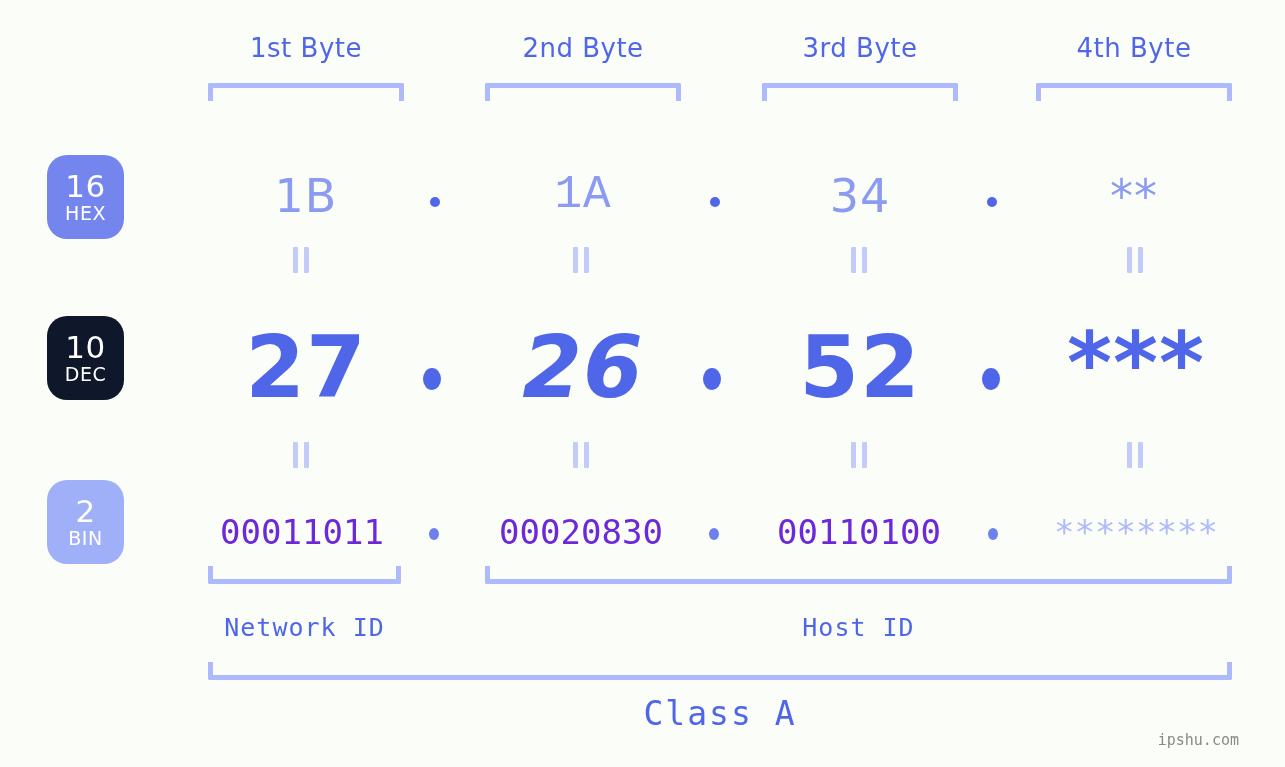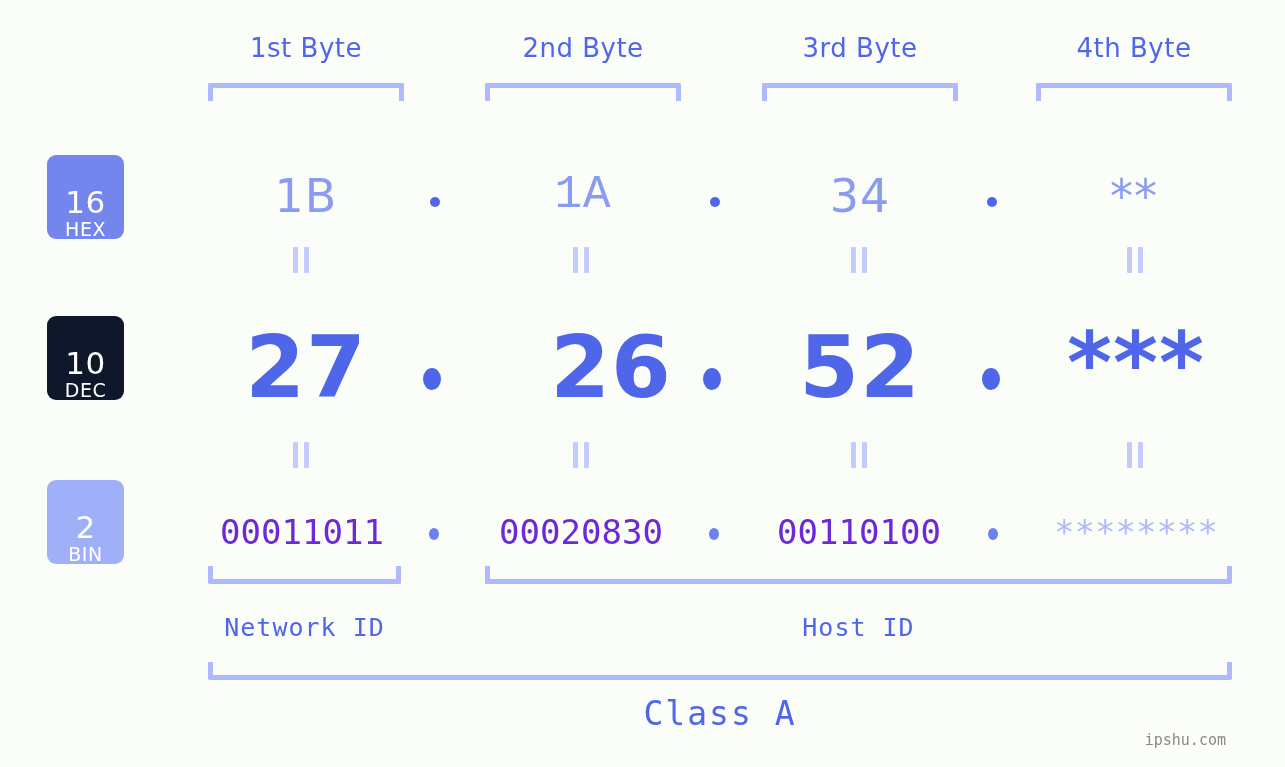--- a/index.html
+++ b/index.html
@@ -12,20 +12,21 @@
     height: 767px;
     background: #fbfdf8;
     font-family: "DejaVu Sans", sans-serif;
     overflow: hidden;
     position: relative;
   }
   #stage {
     position: relative;
     width: 1240px;
     height: 767px;
+    padding-left: 13px;
   }
 
   
   .byte-label {
     position: absolute;
     top: 33px;
     font-family: "DejaVu Sans", sans-serif;
     font-size: 26px;
     color: #4f66e8;
     text-align: center;
@@ -50,26 +51,26 @@
     height: 18px;
     border-radius: 0 0 2px 2px;
   }
 
   
   .badge {
     position: absolute;
     left: 47px;
     width: 77px;
     height: 84px;
-    border-radius: 9px;
+    border-radius: 20px;
     color: #ffffff;
     display: flex;
     flex-direction: column;
     align-items: center;
-    justify-content: flex-end;
+    justify-content: center;
     line-height: 1;
     box-sizing: border-box;
   }
   .badge .num {
     font-size: 31px;
     font-weight: 400;
     letter-spacing: 0.5px;
   }
   .badge .nam {
     font-size: 19px;
@@ -218,21 +219,21 @@
     <i></i>
       <i></i>
   </div>
   <div class="eqsep" style="left:1124px; top:247px;">
     <i></i>
       <i></i>
   </div>
 
   <div class="val dec-val" style="left:208px; width:196px;">27</div>
   <div class="dot dot-dec" style="left:423px; top:368px;"></div>
-  <div class="val dec-val" style="left:513px; width:196px;">26</div>
+  <div class="val dec-val" style="left:485px; width:196px;font-style:italic;">26</div>
   <div class="dot dot-dec" style="left:703px; top:368px;"></div>
   <div class="val dec-val" style="left:762px; width:196px;">52</div>
   <div class="dot dot-dec" style="left:982px; top:368px;"></div>
   <div class="val dec-val masked" style="left:1036px; width:200px; top:296px;">***</div>
 
   <div class="eqsep" style="left:290px; top:442px;">
     <i></i>
       <i></i>
   </div>
   <div class="eqsep" style="left:570px; top:442px;">

